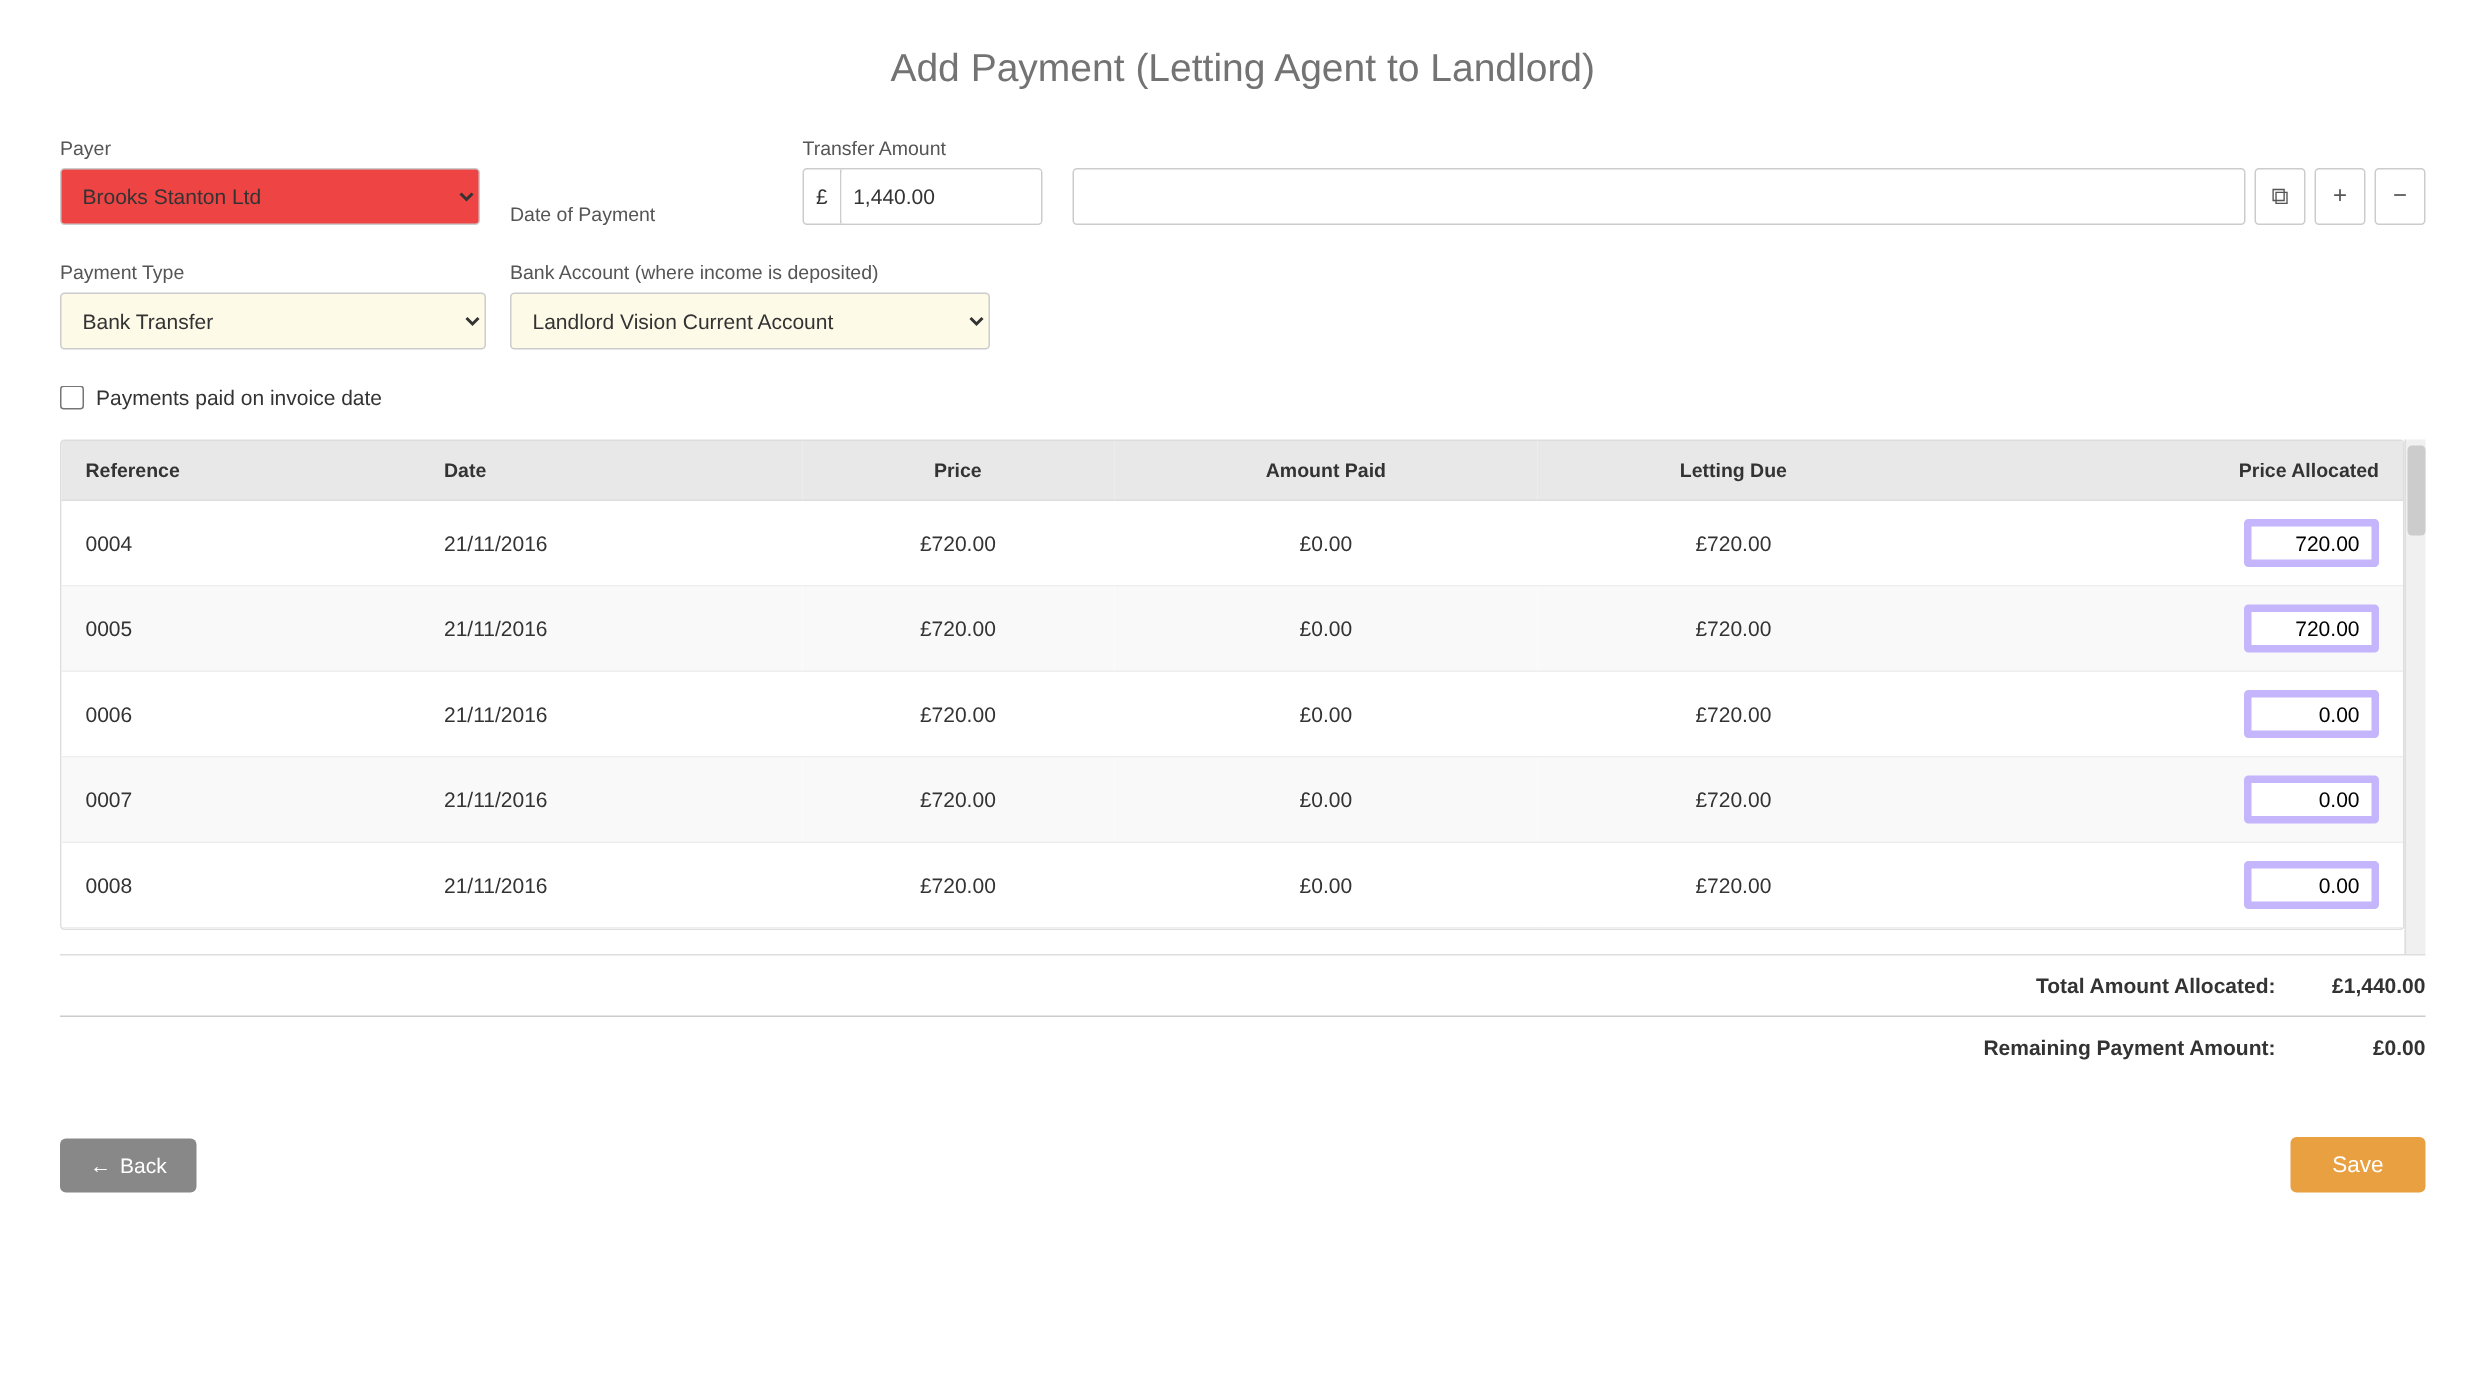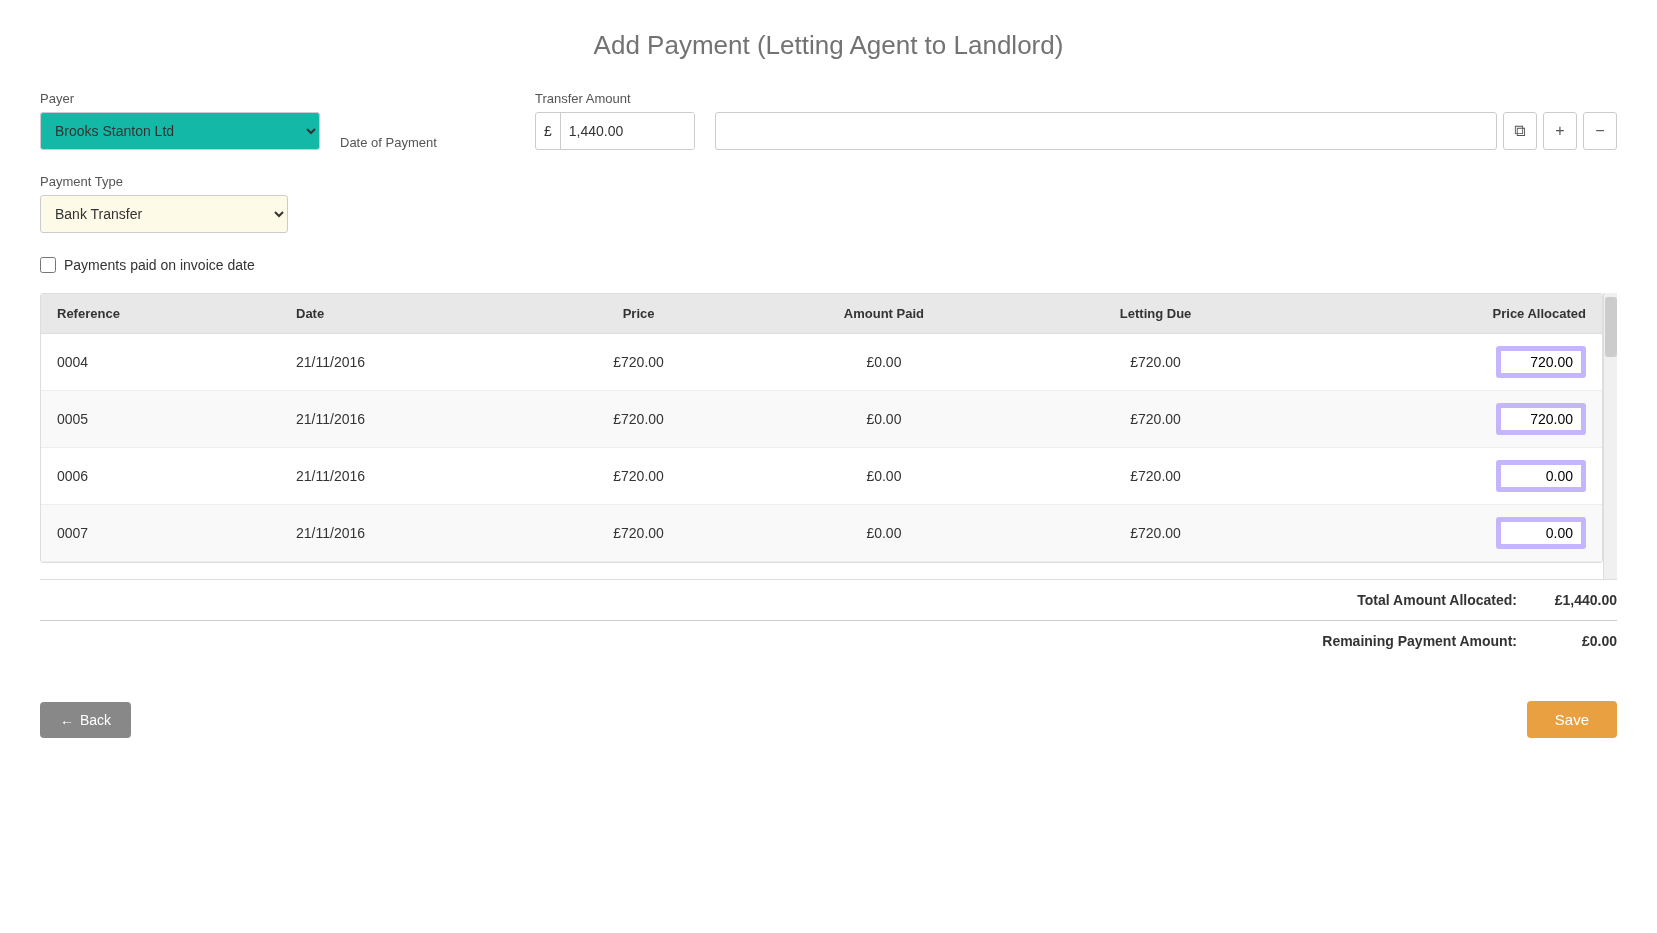--- a/index.html
+++ b/index.html
@@ -41,21 +41,21 @@
       border: 1px solid #ccc;
       border-radius: 3px;
       font-size: 14px;
       color: #333;
     }
     .payer-group {
       width: 280px;
     }
     .payer-group select {
       width: 100%;
-      background: #14b8a6;
+      background: #ef4444;
     }
     .date-group {
       width: 175px;
     }
     .date-input-wrapper {
       display: flex;
       align-items: center;
       border: 1px solid #ccc;
       border-radius: 3px;
       height: 38px;
@@ -333,23 +333,27 @@
       </button>
     </div>
   </div>
 
 </div>
 
 <div class="form-row2">
 
   <div class="form-group payment-type-group">
     <label>Payment Type</label>
-    <select style="background:#fefae8; height:38px; border:1px solid #ccc; border-radius:3px; padding:0 10px; font-size:14px; width:248px;"><option>Bank Transfer</option></select>
-  </div>
-
+    <select style="background:#fefae8; height:38px; border:1px solid #ccc; border-radius:3px; padding:0 10px; font-size:14px; width:284px;"><option>Bank Transfer</option></select>
+  </div>
+
+  <div class="form-group bank-account-group">
+    <label>Bank Account (where income is deposited)</label>
+    <select style="background:#fefae8; height:38px; border:1px solid #ccc; border-radius:3px; padding:0 10px; font-size:14px; width:320px;"><option>Landlord Vision Current Account</option></select>
+  </div>
 
 </div>
 
 <div class="checkbox-row">
   <input type="checkbox" id="invoice-date-cb" style="">
   <label for="invoice-date-cb">Payments paid on invoice date</label>
 </div>
 
 <div class="table-scroll-container">
   <div class="table-wrapper" style="flex:1; overflow:hidden;">
@@ -398,20 +402,30 @@
           <tr style="background: rgb(249, 249, 249);">
       <td>0007</td>
       <td>21/11/2016</td>
       <td style="text-align:center;">£720.00</td>
       <td style="text-align:center;">£0.00</td>
       <td style="text-align:center;">£720.00</td>
       <td style="text-align:right;">
         <input type="text" class="amount-allocated-input" value="0.00" style="">
       </td>
     </tr>
+          <tr style="background: rgb(255, 255, 255);">
+      <td>0008</td>
+      <td>21/11/2016</td>
+      <td style="text-align:center;">£720.00</td>
+      <td style="text-align:center;">£0.00</td>
+      <td style="text-align:center;">£720.00</td>
+      <td style="text-align:right;">
+        <input type="text" class="amount-allocated-input" value="0.00" style="">
+      </td>
+    </tr>
         </tbody>
     </table>
   </div>
   <div class="scroll-track">
     <div class="scroll-thumb"></div>
   </div>
 </div>
 
 <div class="totals-section">
   <div class="total-row">

